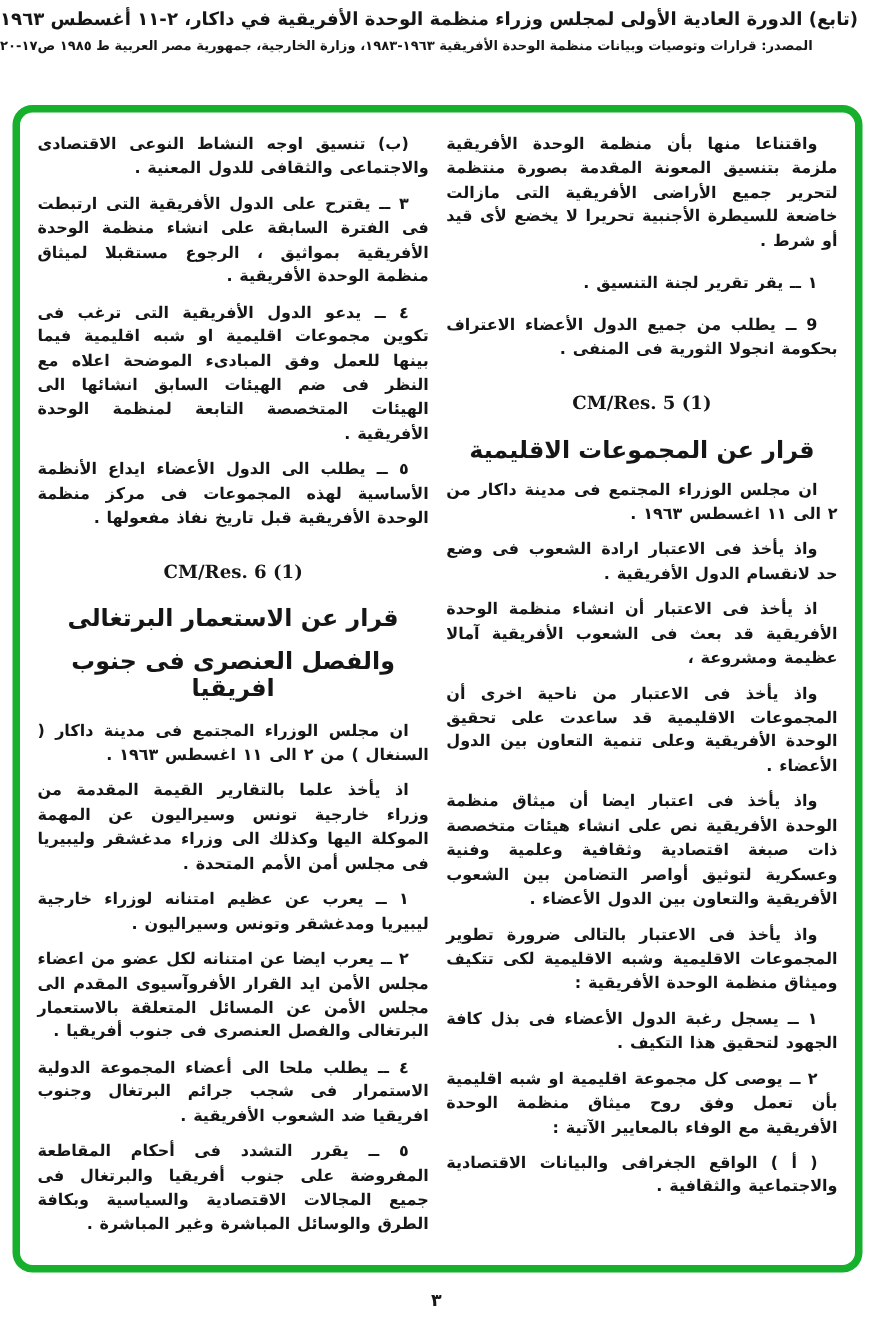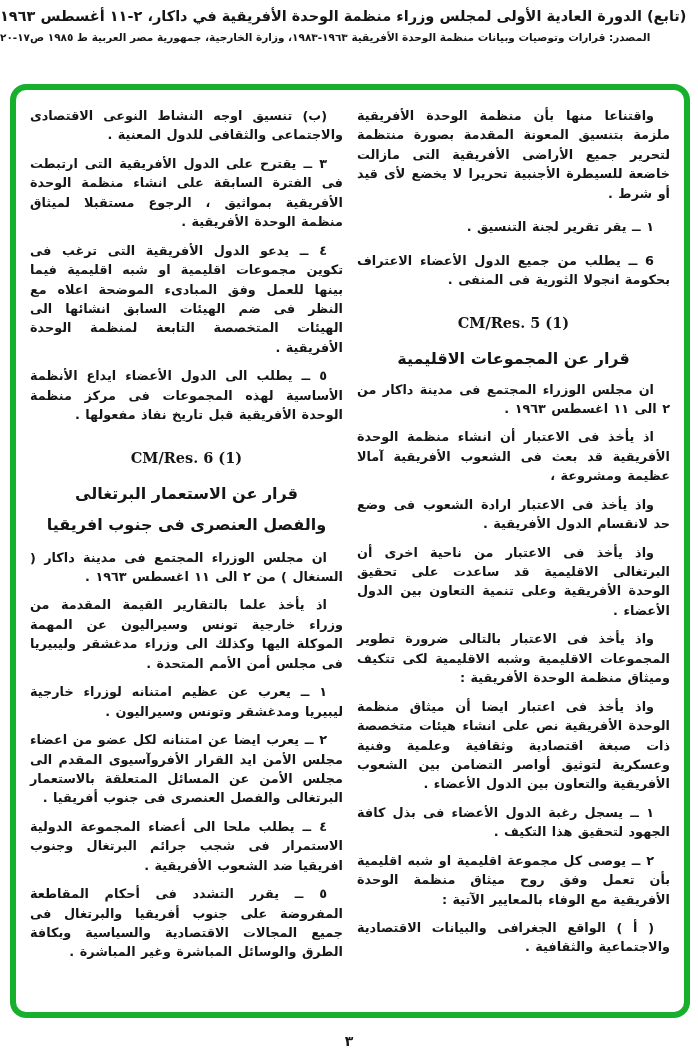--- a/index.html
+++ b/index.html
@@ -73,21 +73,21 @@
   .res-label {
     direction: ltr;
     text-align: center;
     font-family: "DejaVu Serif", serif;
     font-weight: bold;
     font-size: 14.5px;
     margin: 24px 0 18px 0;
   }
   .res-heading {
     text-align: center;
-    font-size: 16px;
+    font-size: 19px;
     font-weight: bold;
     margin: 0 0 12px 0;
     text-indent: 0;
   }
   .gap-top { margin-top: 14px; }
   
   .page-number {
     position: absolute;
     bottom: 8px;
     left: 0;
@@ -104,29 +104,29 @@
   <div class="title">(تابع)  الدورة العادية الأولى لمجلس وزراء منظمة الوحدة الأفريقية في داكار، ٢-١١ أغسطس ١٩٦٣</div>
   <div class="source">المصدر: قرارات وتوصيات وبيانات منظمة الوحدة الأفريقية ١٩٦٣-١٩٨٣، وزارة الخارجية، جمهورية مصر العربية ط ١٩٨٥ ص١٧-٢٠</div>
 </div>
 
 <div class="frame">
   <div class="columns">
 
     <div class="col">
       <p class="para">واقتناعا منها بأن منظمة الوحدة الأفريقية ملزمة بتنسيق المعونة المقدمة بصورة منتظمة لتحرير جميع الأراضى الأفريقية التى مازالت خاضعة للسيطرة الأجنبية تحريرا لا يخضع لأى قيد أو شرط .</p>
       <p class="para gap-top">١ ــ يقر تقرير لجنة التنسيق .</p>
-      <p class="para gap-top">6 ــ يطلب من جميع الدول الأعضاء الاعتراف بحكومة انجولا الثورية فى المنفى .</p>
+      <p class="para gap-top">9 ــ يطلب من جميع الدول الأعضاء الاعتراف بحكومة انجولا الثورية فى المنفى .</p>
       <div class="res-label">CM/Res. 5 (1)</div>
       <div class="res-heading">قرار عن المجموعات الاقليمية</div>
       <p class="para">ان مجلس الوزراء المجتمع فى مدينة داكار من ٢ الى ١١ اغسطس ١٩٦٣ .</p>
+      <p class="para">واذ يأخذ فى الاعتبار ارادة الشعوب فى وضع حد لانقسام الدول الأفريقية .</p>
       <p class="para">اذ يأخذ فى الاعتبار أن انشاء منظمة الوحدة الأفريقية قد بعث فى الشعوب الأفريقية آمالا عظيمة ومشروعة ،</p>
-      <p class="para">واذ يأخذ فى الاعتبار ارادة الشعوب فى وضع حد لانقسام الدول الأفريقية .</p>
-      <p class="para">واذ يأخذ فى الاعتبار من ناحية اخرى أن البرتغالى الاقليمية قد ساعدت على تحقيق الوحدة الأفريقية وعلى تنمية التعاون بين الدول الأعضاء .</p>
+      <p class="para">واذ يأخذ فى الاعتبار من ناحية اخرى أن المجموعات الاقليمية قد ساعدت على تحقيق الوحدة الأفريقية وعلى تنمية التعاون بين الدول الأعضاء .</p>
+      <p class="para">واذ يأخذ فى اعتبار ايضا أن ميثاق منظمة الوحدة الأفريقية نص على انشاء هيئات متخصصة ذات صبغة اقتصادية وثقافية وعلمية وفنية وعسكرية لتوثيق أواصر التضامن بين الشعوب الأفريقية والتعاون بين الدول الأعضاء .</p>
       <p class="para">واذ يأخذ فى الاعتبار بالتالى ضرورة تطوير المجموعات الاقليمية وشبه الاقليمية لكى تتكيف وميثاق منظمة الوحدة الأفريقية :</p>
-      <p class="para">واذ يأخذ فى اعتبار ايضا أن ميثاق منظمة الوحدة الأفريقية نص على انشاء هيئات متخصصة ذات صبغة اقتصادية وثقافية وعلمية وفنية وعسكرية لتوثيق أواصر التضامن بين الشعوب الأفريقية والتعاون بين الدول الأعضاء .</p>
       <p class="para">١ ــ يسجل رغبة الدول الأعضاء فى بذل كافة الجهود لتحقيق هذا التكيف .</p>
       <p class="para">٢ ــ يوصى كل مجموعة اقليمية او شبه اقليمية بأن تعمل وفق روح ميثاق منظمة الوحدة الأفريقية مع الوفاء بالمعايير الآتية :</p>
       <p class="para">( أ ) الواقع الجغرافى والبيانات الاقتصادية والاجتماعية والثقافية .</p>
     </div>
 
     <div class="col">
       <p class="para">(ب) تنسيق اوجه النشاط النوعى الاقتصادى والاجتماعى والثقافى للدول المعنية .</p>
       <p class="para">٣ ــ يقترح على الدول الأفريقية التى ارتبطت فى الفترة السابقة على انشاء منظمة الوحدة الأفريقية بمواثيق ، الرجوع مستقبلا لميثاق منظمة الوحدة الأفريقية .</p>
       <p class="para">٤ ــ يدعو الدول الأفريقية التى ترغب فى تكوين مجموعات اقليمية او شبه اقليمية فيما بينها للعمل وفق المبادىء الموضحة اعلاه مع النظر فى ضم الهيئات السابق انشائها الى الهيئات المتخصصة التابعة لمنظمة الوحدة الأفريقية .</p>
       <p class="para">٥ ــ يطلب الى الدول الأعضاء ايداع الأنظمة الأساسية لهذه المجموعات فى مركز منظمة الوحدة الأفريقية قبل تاريخ نفاذ مفعولها .</p>

